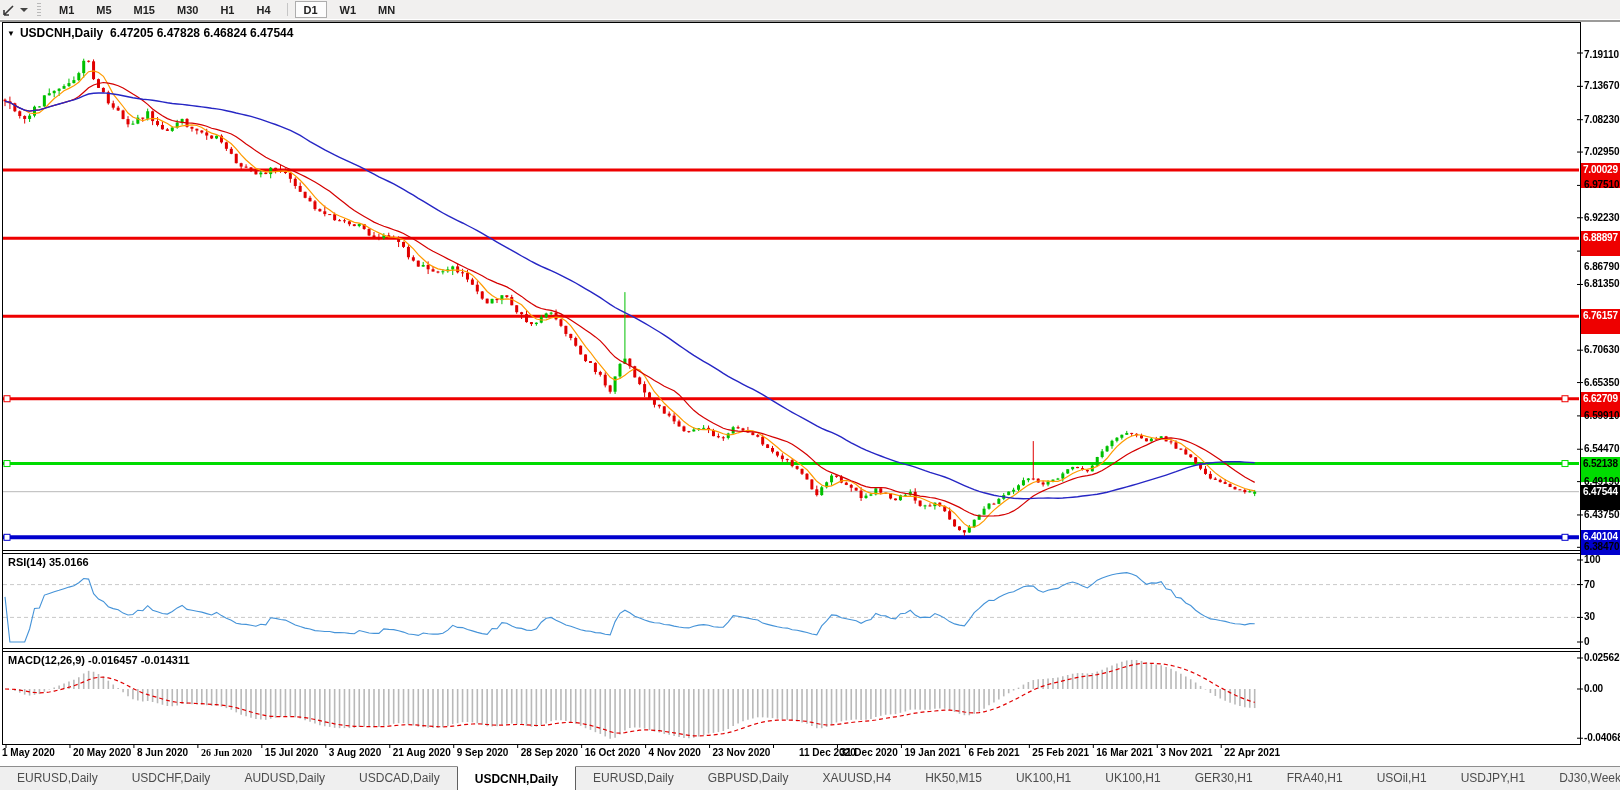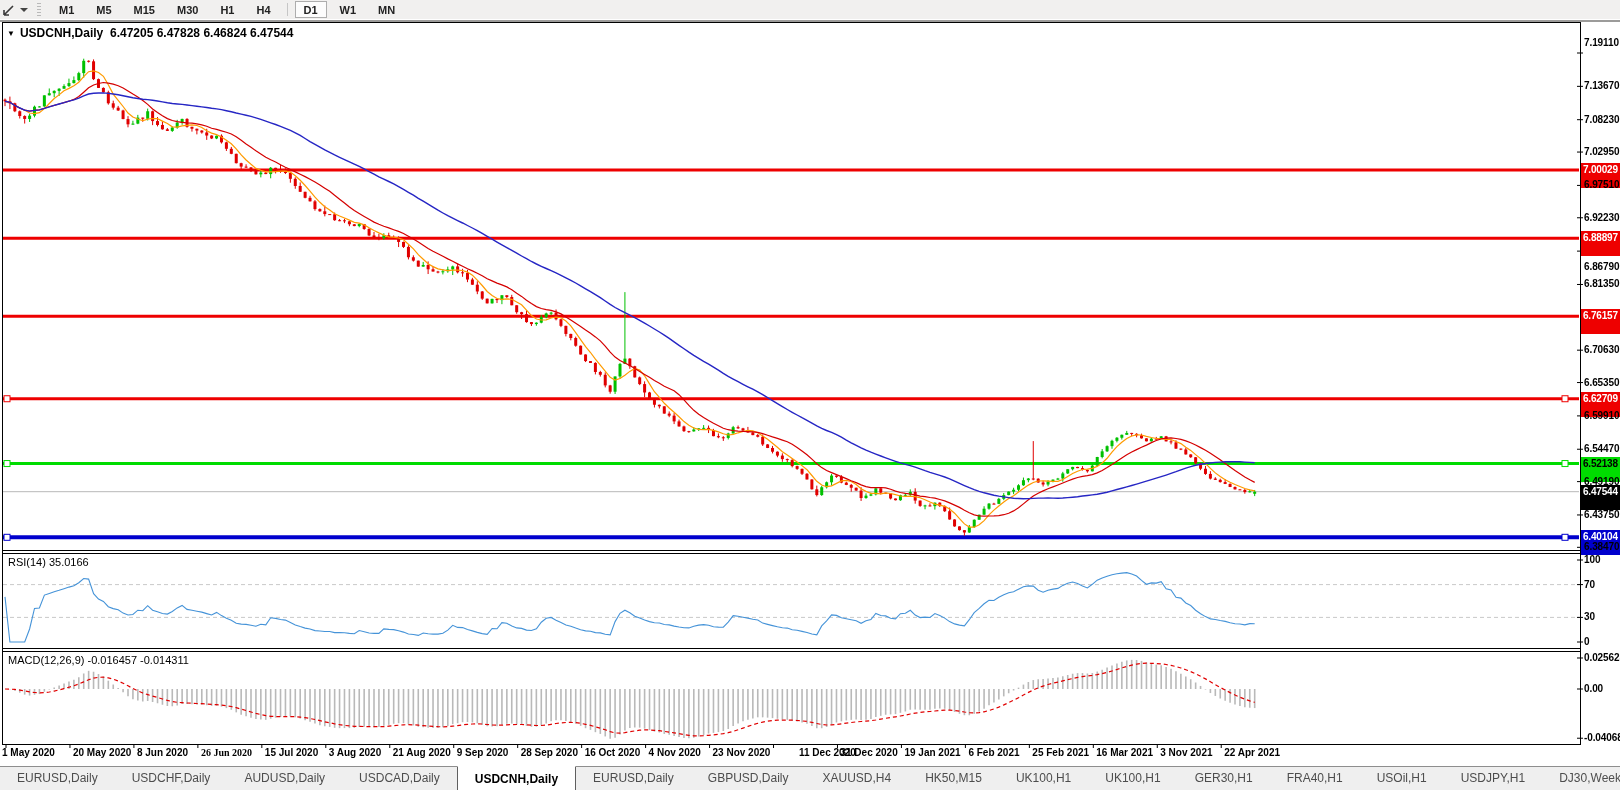--- a/index.html
+++ b/index.html
@@ -14,21 +14,21 @@
   #tf-buttons{display:flex;align-items:center;height:35px}
   .tf-btn{font-size:11px;font-weight:bold;color:#222;height:17px;line-height:16px;padding:0 8px;margin:0 2px;border:1px solid transparent}
   .tf-btn.active{background:#fcfcfc;border:1px solid #adadad}
   .tool-sep{width:1px;height:13px;background:#c6c6c6;margin:0 5px}
   .gray-strip{position:absolute;left:0;top:19px;width:1620px;height:3px;background:#9c9b9a;border-top:1px solid #fff;z-index:5}
 
   
   #labels{position:absolute;left:0;top:0;width:1620px;height:790px;z-index:3;pointer-events:none}
   .chart-title{position:absolute;left:7px;top:26px;font-size:12px;font-weight:bold;color:#000;white-space:nowrap}
   .chart-title .tri{display:inline-block;font-size:8px;vertical-align:1px;margin-right:5px}
-  .panel-label{position:absolute;left:8px;font-size:11px;font-weight:normal;color:#000;white-space:nowrap}
+  .panel-label{position:absolute;left:8px;font-size:11px;font-weight:bold;color:#000;white-space:nowrap}
   .tick-label{position:absolute;left:1584px;font-size:10px;font-weight:bold;color:#000;white-space:nowrap;letter-spacing:-0.1px}
   .axis-box{position:absolute;left:1581px;width:39px;height:25px;font-size:10px;font-weight:bold;line-height:13px;padding-left:2px;letter-spacing:-0.2px;white-space:nowrap}
   .date-label{position:absolute;top:747px;font-size:10px;font-weight:bold;color:#000;white-space:nowrap}
 
   
   .tab-bar{position:absolute;left:0;top:766px;width:1620px;height:36px;background:#efefef;border-top:1px solid #8e8e8e;display:flex;align-items:stretch;z-index:5}
   .tab{font-size:12px;color:#4d4d4d;padding:4px 17px 0 17px;white-space:nowrap}
   .tab.active{background:#fff;border:1px solid #5f5f5f;border-top:1px solid #fff;margin-top:-1px;color:#000;font-weight:bold;padding-top:5px}
   .tab-sep{width:1px;background:#b4b4b4;margin:5px 0}
 
@@ -924,21 +924,21 @@
   </div>
   <div class="panel-label" style="top:556px">RSI(14) 35.0166</div>
   <div class="panel-label" style="top:654px">MACD(12,26,9) -0.016457 -0.014311</div>
 <div class="axis-box" style="top: 162.967px; background: rgb(238, 0, 0); color: rgb(255, 255, 255);">7.00029</div>
     <div class="axis-box" style="top: 231.206px; background: rgb(238, 0, 0); color: rgb(255, 255, 255);">6.88897</div>
     <div class="axis-box" style="top: 309.302px; background: rgb(238, 0, 0); color: rgb(255, 255, 255);">6.76157</div>
     <div class="axis-box" style="top: 391.738px; background: rgb(238, 0, 0); color: rgb(255, 255, 255);">6.62709</div>
     <div class="axis-box" style="top: 456.538px; background: rgb(0, 220, 0); color: rgb(0, 0, 0);">6.52138</div>
     <div class="axis-box" style="top: 530.307px; background: rgb(0, 0, 205); color: rgb(255, 255, 255);">6.40104</div>
     <div class="axis-box" style="top: 484.7px; background: rgb(0, 0, 0); color: rgb(255, 255, 255);">6.47544</div>
-    <div class="tick-label" style="top: 37px; text-align: center;">7.19110</div>
+    <div class="tick-label" style="top: 49px; text-align: center;">7.19110</div>
     <div class="tick-label" style="top: 80.3472px;">7.13670</div>
     <div class="tick-label" style="top: 113.694px;">7.08230</div>
     <div class="tick-label" style="top: 146.061px;">7.02950</div>
     <div class="tick-label" style="top: 179.408px;">6.97510</div>
     <div class="tick-label" style="top: 211.774px;">6.92230</div>
     <div class="tick-label" style="top: 245.122px; margin-top: 16px;">6.86790</div>
     <div class="tick-label" style="top: 278.469px;">6.81350</div>
     <div class="tick-label" style="top: 344.182px;">6.70630</div>
     <div class="tick-label" style="top: 376.549px;">6.65350</div>
     <div class="tick-label" style="top: 409.896px;">6.59910</div>

